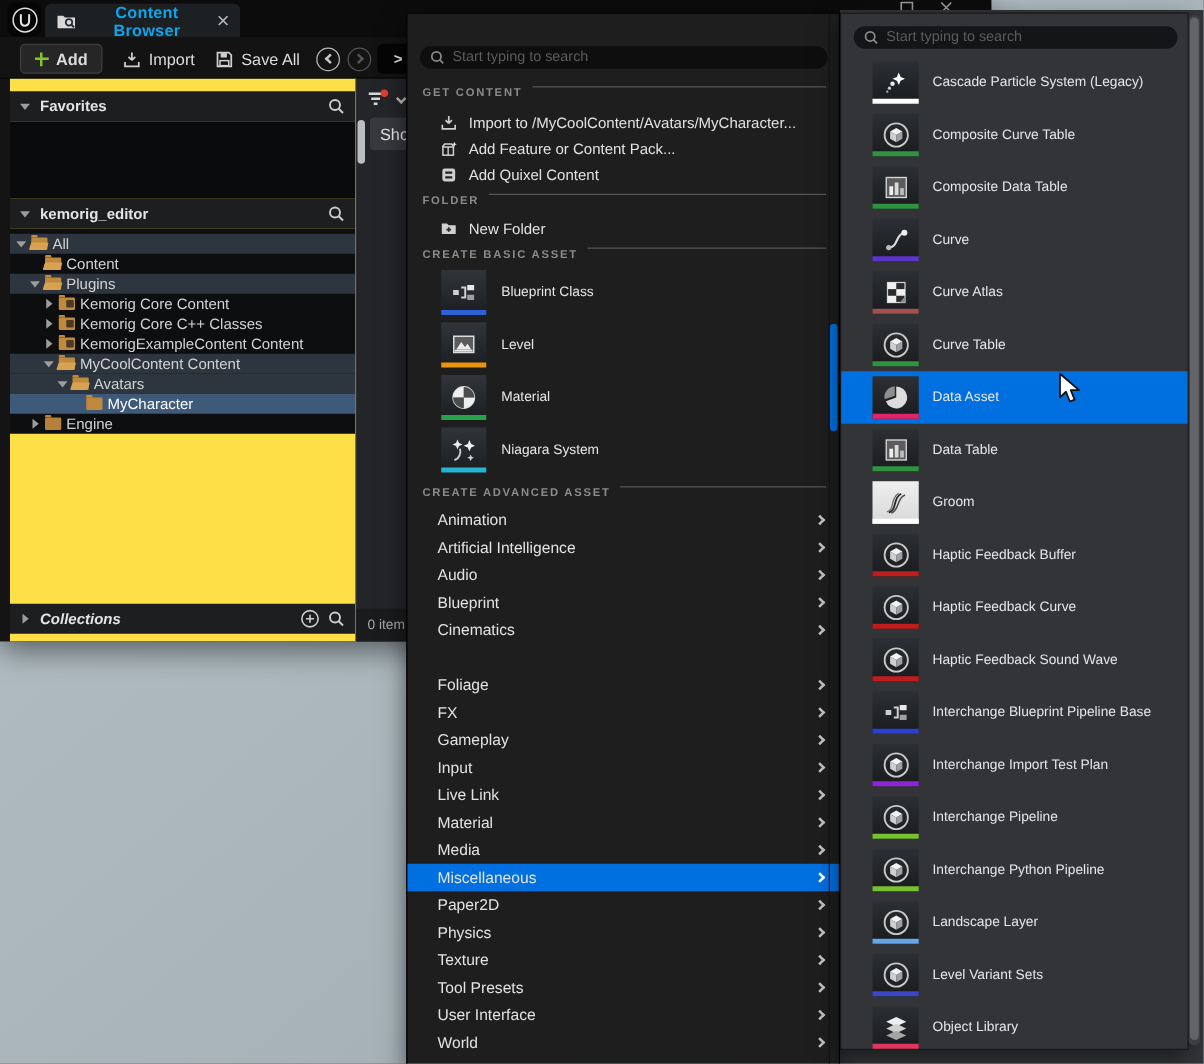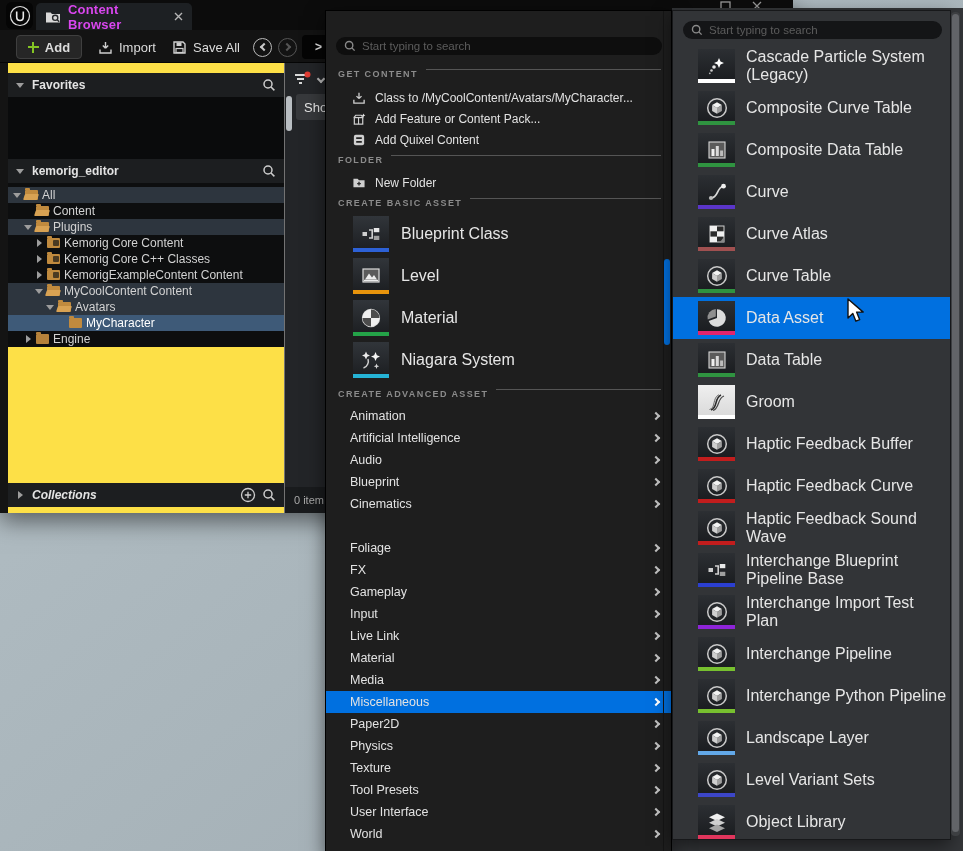--- a/index.html
+++ b/index.html
@@ -10,21 +10,21 @@
     background:linear-gradient(140deg,#b6c2c8 0%,#a9b5bb 55%,#9ea9b0 100%);
   }
   
   #cb-window { position:absolute; left:0; top:0; width:793px; height:513px;
     background:#141414; box-shadow:0 8px 22px rgba(0,0,0,.5); z-index:1; }
   .titlebar { position:relative; height:30px; background:#0c0c0c; }
   .logo-badge { position:absolute; left:6px; top:2px; width:27px; height:27px;
     background:#050505; border-radius:6px; display:flex; align-items:center; justify-content:center; }
   .tab { position:absolute; left:36px; top:3px; width:156px; height:27px;
     background:#1d2023; border-radius:5px 5px 0 0; display:flex; align-items:center; gap:7px; padding:0 9px; }
-  .tab-title { color:#d946ef; font-size:13px; font-weight:bold; letter-spacing:.2px; flex:1; }
+  .tab-title { color:#0ea5e9; font-size:13px; font-weight:bold; letter-spacing:.2px; flex:1;text-align:center; }
   .winctl { position:absolute; top:1px; color:#9a9a9a; }
   
   .toolbar { position:relative; height:33px; background:#131313; border-bottom:1px solid #050505;
     display:flex; align-items:center; }
   .btn-add { position:absolute; left:16px; top:5px; height:24px; width:66px;
     background:#262626; border:1px solid #3f3f3f; border-radius:4px;
     display:flex; align-items:center; justify-content:center; gap:6px; }
   .plus { position:relative; width:11px; height:11px; }
   .plus::before,.plus::after { content:""; position:absolute; background:#84c524; }
   .plus::before { left:4.5px; top:0; width:2px; height:11px; }
@@ -86,21 +86,21 @@
   #add-menu .searchpill { position:absolute; left:10px; top:26px; width:326px; }
   .sect { position:absolute; left:12px; right:10px; display:flex; align-items:flex-start; gap:8px; }
   .sect b { color:#8b8b8b; font-size:9px; letter-spacing:1.4px; font-weight:bold; }
   .sect i { flex:1; border-top:1px solid #555; }
   .cm-item { position:absolute; left:0; width:100%; height:21px; display:flex; align-items:center; gap:9px; padding-left:26px; }
   .cm-item span { color:#e2e2e2; font-size:12px; }
   .big-item { position:absolute; left:0; width:100%; height:40px; display:flex; align-items:center; gap:12px; padding-left:27px; }
   .tile { position:relative; width:36px; height:36px; flex:none;
     background:linear-gradient(#31353a,#1b1d20); display:flex; align-items:center; justify-content:center; }
   .tile .ul { position:absolute; left:0; bottom:0; width:100%; height:4px; }
-  .big-item > span, .sm-label { color:#e6e6e6; font-size:16px; }
+  .big-item > span, .sm-label { color:#e6e6e6; font-size:11px; }
   .adv { position:absolute; left:0; width:100%; height:22px; display:flex; align-items:center; padding:0 12px 0 24px; }
   .adv span { flex:1; color:#e2e2e2; font-size:12.5px; }
   .adv .chev { border-color:#c2c2c2; }
   .adv.hl { background:var(--accent,#0070e0); }
   .mm-scroll { position:absolute; right:1px; top:248px; width:6px; height:86px; background:var(--accent,#0070e0); border-radius:3px; }
   .mm-track { position:absolute; right:7px; top:0; bottom:0; width:1px; background:#151515; }
   
   #sub-menu { position:absolute; left:672px; top:10px; width:279px; height:830px; z-index:4;
     background:#323437; border:1px solid #17181a; box-shadow:0 6px 18px rgba(0,0,0,.5); }
   #sub-menu .searchpill { position:absolute; left:10px; top:10px; width:259px; background:#141517; }
@@ -303,21 +303,21 @@
 
     <div class="sect" style="top:58px">
       <b>GET CONTENT</b>
         <i></i>
     </div>
     <div class="cm-item" style="top:76px">
       <svg width="14" height="14" viewBox="0 0 15 15">
           <path d="M7.5 2v6.2M7.5 8.2L4.8 5.5M7.5 8.2l2.7-2.7" fill="none" stroke="#cfcfcf" stroke-width="1.4"></path>
           <path d="M2 9.5v3.5h11V9.5" fill="none" stroke="#cfcfcf" stroke-width="1.4"></path>
         </svg>
-      <span>Class to /MyCoolContent/Avatars/MyCharacter...</span>
+      <span>Import to /MyCoolContent/Avatars/MyCharacter...</span>
     </div>
     <div class="cm-item" style="top:97px">
       <svg width="14" height="14" viewBox="0 0 15 15">
           <rect x="2.5" y="6" width="9" height="7" fill="none" stroke="#cfcfcf" stroke-width="1.3"></rect>
           <path d="M2 6l2-2.5h6L12 6" fill="none" stroke="#cfcfcf" stroke-width="1.3"></path>
           <path d="M7 6v7" stroke="#cfcfcf" stroke-width="1.2"></path>
           <path d="M12.3 1.6l.6 1.4 1.4.6-1.4.6-.6 1.4-.6-1.4-1.4-.6 1.4-.6z" fill="#e6e6e6"></path>
         </svg>
       <span>Add Feature or Content Pack...</span>
     </div>

